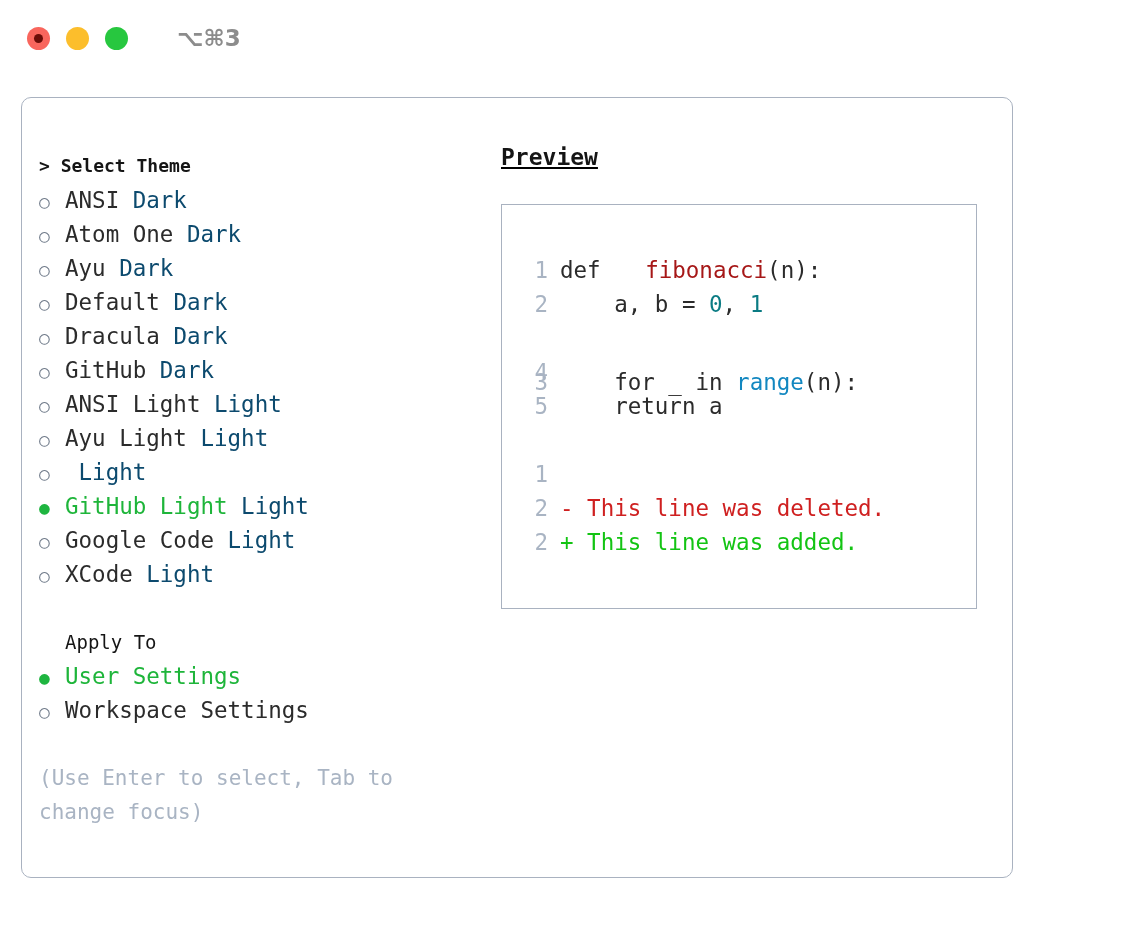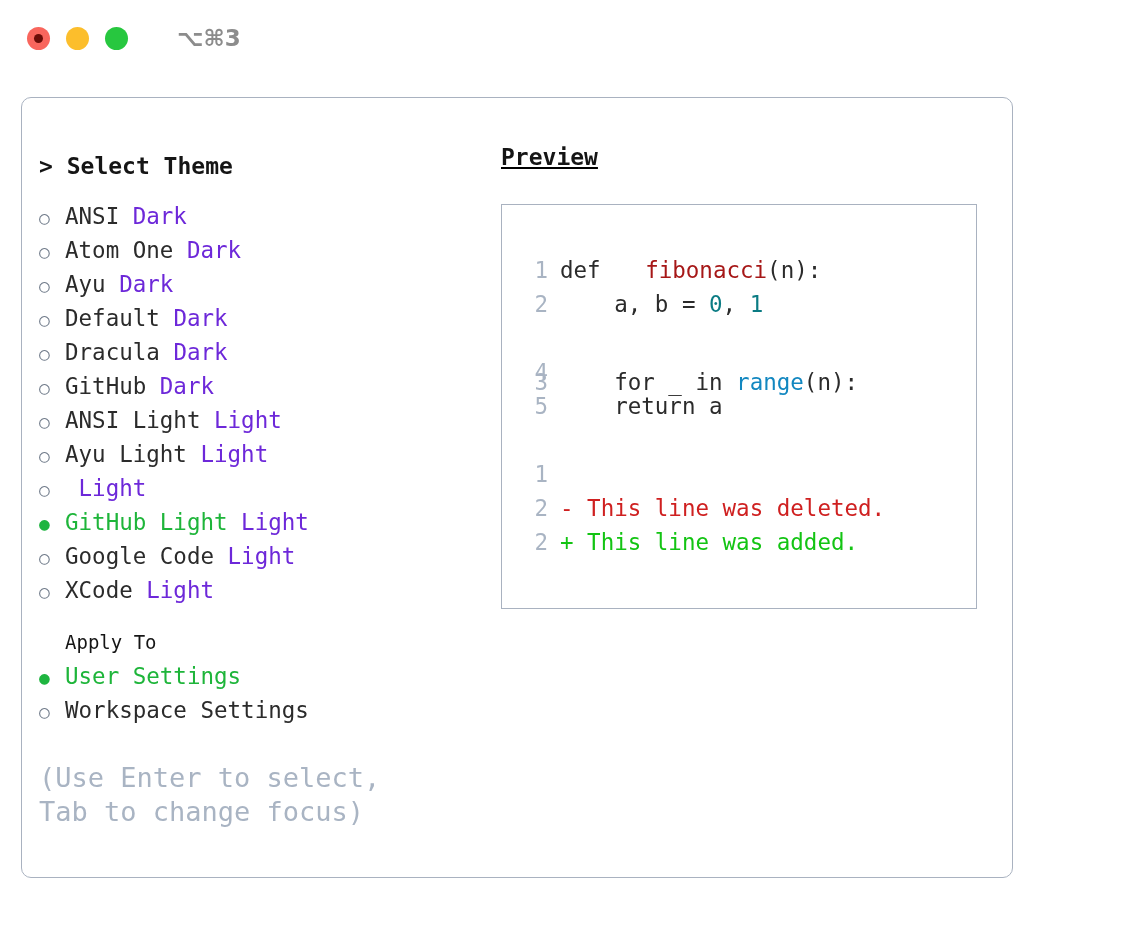--- a/index.html
+++ b/index.html
@@ -79,21 +79,21 @@
   }
 
   
   .left-col {
     position: absolute;
     left: 17px;
     top: 51px;
     width: 450px;
   }
   .section-head {
-    font-size: 23px;
+    font-size: 18px;
     font-weight: 700;
     color: #151515;
     line-height: 34px;
     white-space: pre;
   }
   .theme-list { margin-top: 0px; }
   .row {
     display: flex;
     align-items: baseline;
     line-height: 34px;
@@ -104,35 +104,35 @@
   .bullet {
     width: 26px;
     flex: none;
     color: #707b8a;
     font-size: 18px;
     line-height: 34px;
   }
   .row.selected .bullet { color: #1eb540; }
   .name       { color: #2b2b2b; }
   .row.selected .name { color: #1eb53a; text-align: right; }
-  .badge      { color: #6d28d9; margin-top: 16px; }
+  .badge      { color: #0c4a6e; }
   .spacer-row { height: 34px; }
 
   .apply-head {
     font-size: 19px;
     color: #151515;
     line-height: 34px;
     padding-left: 26px;
     white-space: pre;
   }
 
   .hint {
     margin-top: 34px;
     color: #a9b4c3;
-    font-size: 27px;
+    font-size: 21px;
     line-height: 34px;
     width: 405px;
     white-space: pre-wrap;
   }
 
   
   .right-col {
     position: absolute;
     left: 479px;
     top: 42px;

